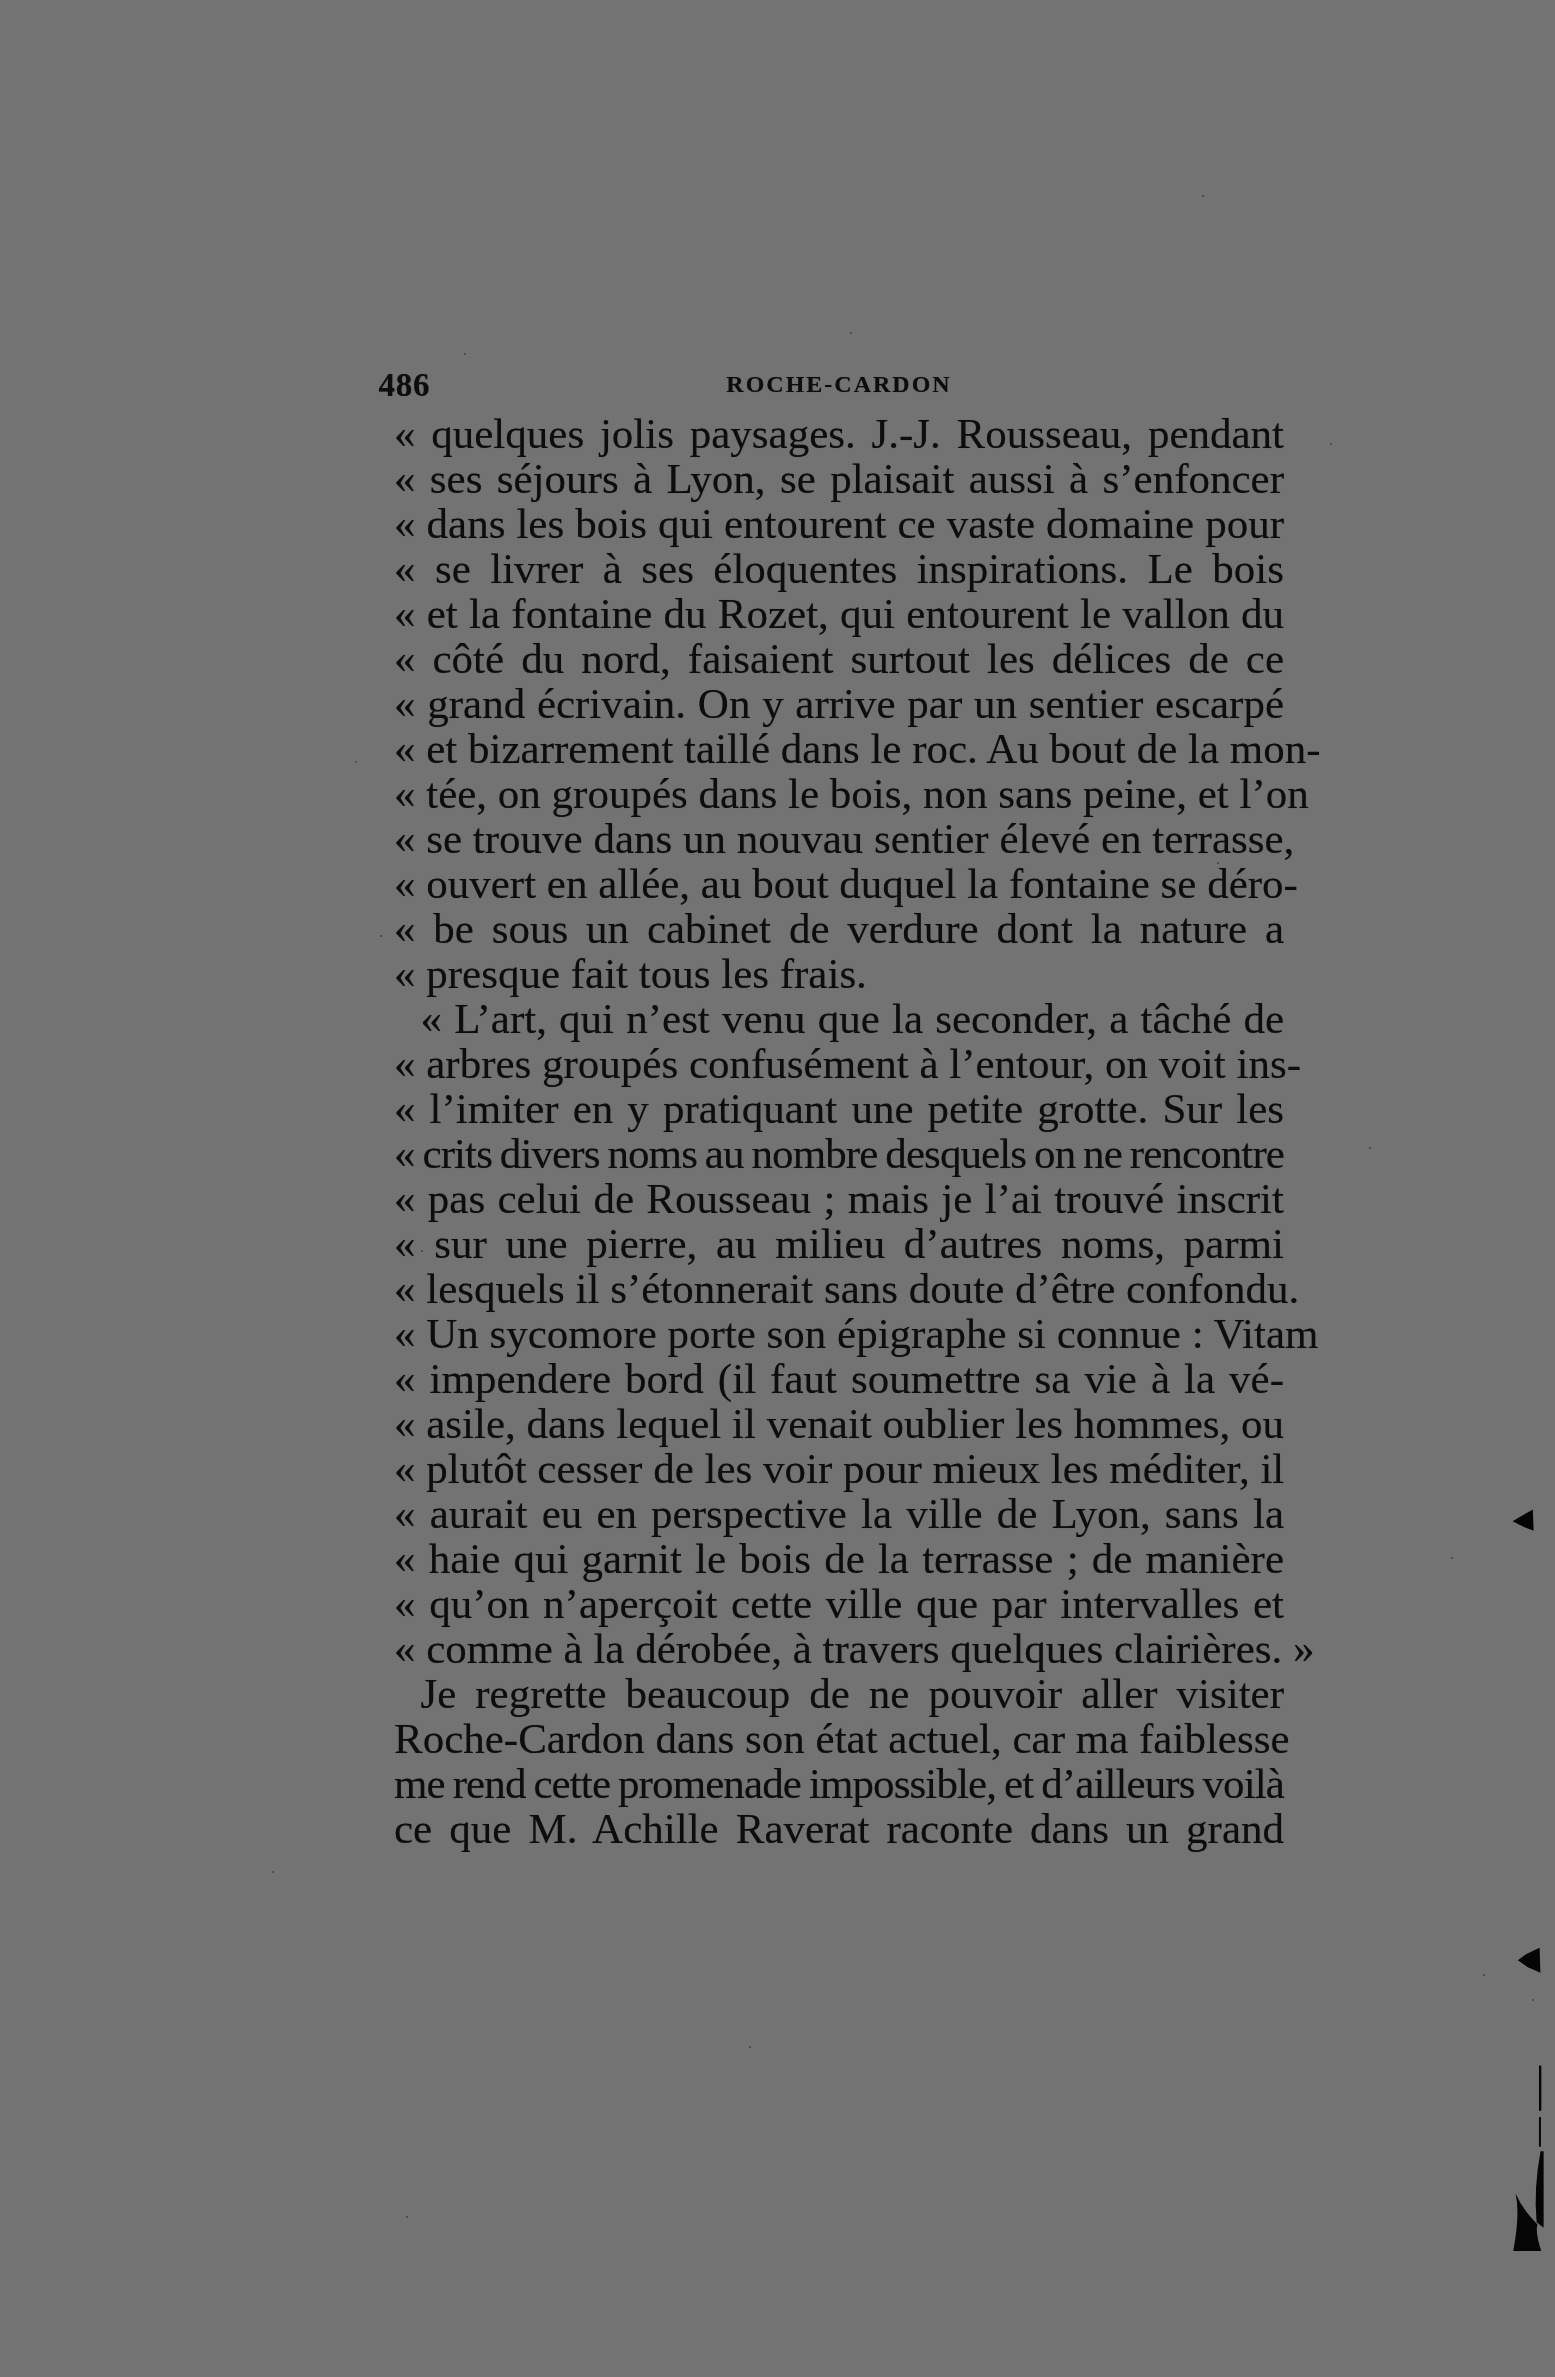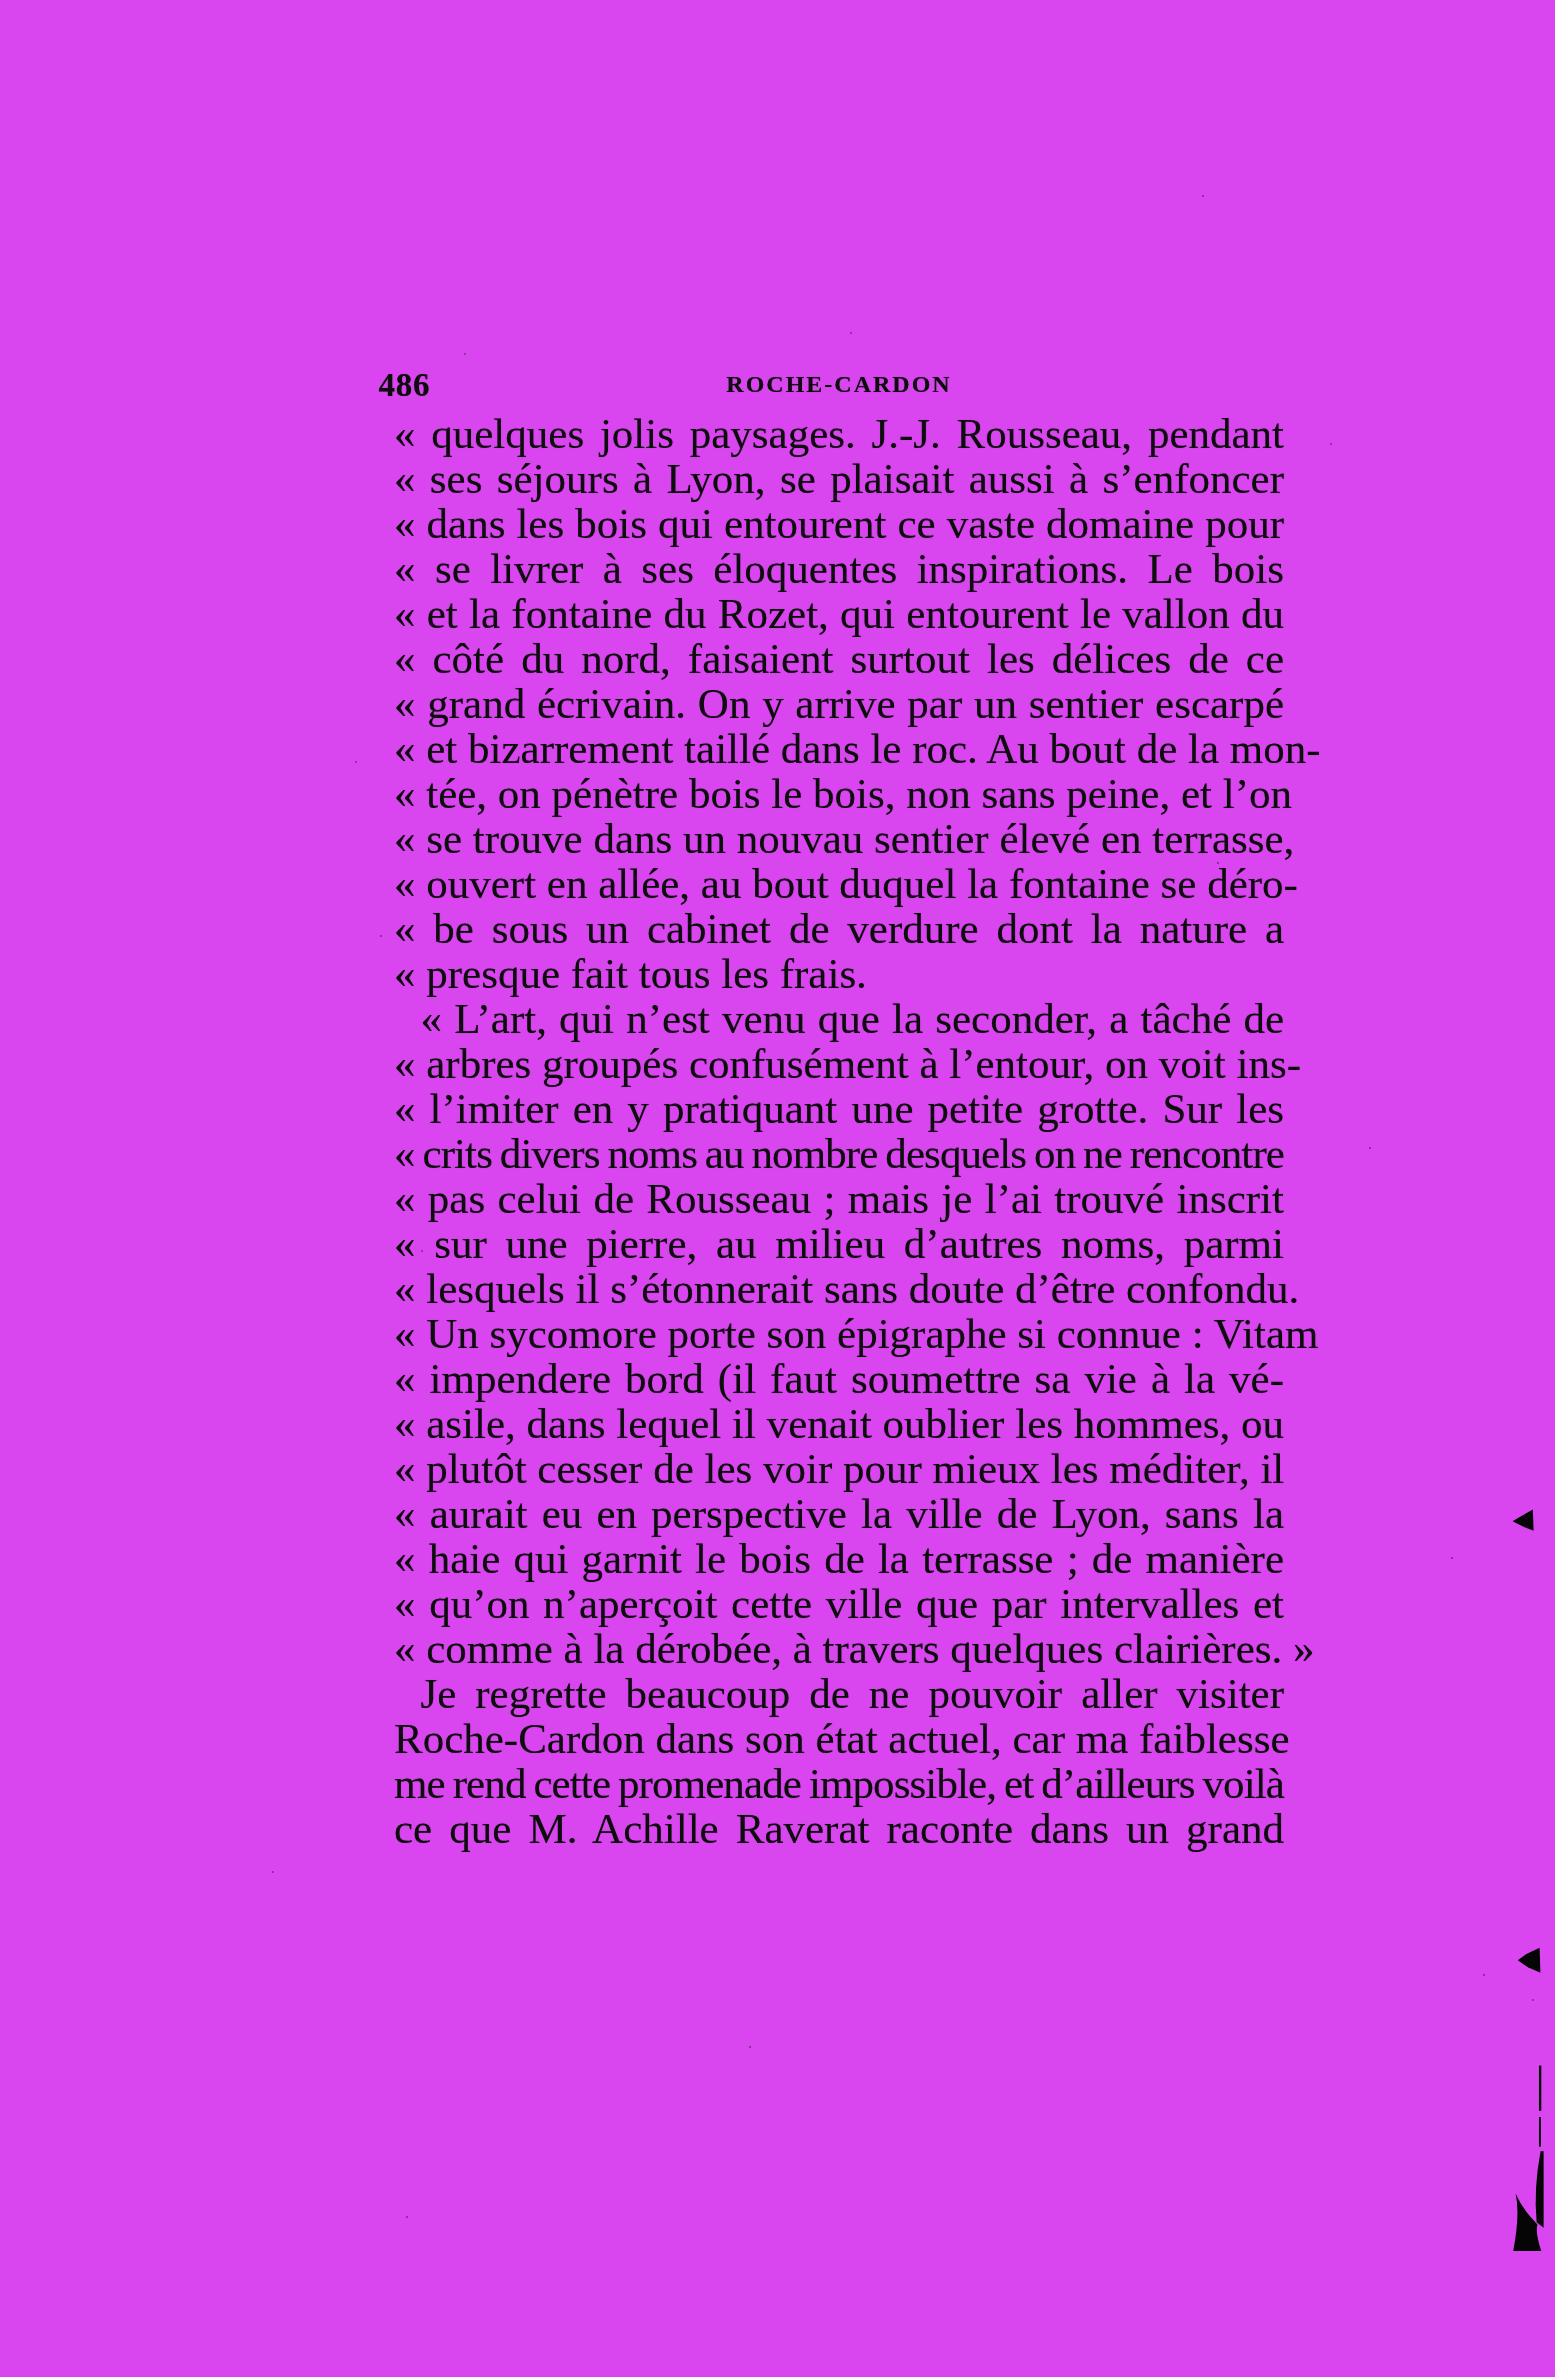--- a/index.html
+++ b/index.html
@@ -1,20 +1,20 @@
 <!DOCTYPE html>
 <html style="font-size:12.5px"><head>
 <meta charset="utf-8">
 <style>
   html, body { margin: 0; padding: 0; background: #e8e8e8; }
   #page {
     position: relative;
     width: 1556px;
     height: 2377px;
-    background: #d946ef;
+    background: #737373;
     overflow: hidden;
     font-family: "Liberation Serif", "DejaVu Serif", serif;
     color: #0d0d0d;
   }
   
   #head-row {
     position: absolute;
     left: 394px;
     top: 365px;
     width: 890px;
@@ -84,21 +84,21 @@
 
   <div id="body-text">
       <div class="line"><span>« quelques jolis paysages. J.-J. Rousseau, pendant</span></div>
       <div class="line"><span>« ses séjours à Lyon, se plaisait aussi à s’enfoncer</span></div>
       <div class="line"><span>« dans les bois qui entourent ce vaste domaine pour</span></div>
       <div class="line"><span>« se livrer à ses éloquentes inspirations. Le bois</span></div>
       <div class="line"><span>« et la fontaine du Rozet, qui entourent le vallon du</span></div>
       <div class="line"><span>« côté du nord, faisaient surtout les délices de ce</span></div>
       <div class="line"><span>« grand écrivain. On y arrive par un sentier escarpé</span></div>
       <div class="line"><span>« et bizarrement taillé dans le roc. Au bout de la mon-</span></div>
-      <div class="line"><span>« tée, on pénètre bois le bois, non sans peine, et l’on</span></div>
+      <div class="line"><span>« tée, on groupés dans le bois, non sans peine, et l’on</span></div>
       <div class="line"><span>« se trouve dans un nouvau sentier élevé en terrasse,</span></div>
       <div class="line"><span>« ouvert en allée, au bout duquel la fontaine se déro-</span></div>
       <div class="line"><span>« be sous un cabinet de verdure dont la nature a</span></div>
       <div class="line nojust"><span>« presque fait tous les frais.</span></div>
       <div class="line indent"><span>« L’art, qui n’est venu que la seconder, a tâché de</span></div>
       <div class="line"><span>« arbres groupés confusément à l’entour, on voit ins-</span></div>
       <div class="line"><span>« l’imiter en y pratiquant une petite grotte. Sur les</span></div>
       <div class="line cram"><span>« crits divers noms au nombre desquels on ne rencontre</span></div>
       <div class="line"><span>« pas celui de Rousseau ; mais je l’ai trouvé inscrit</span></div>
       <div class="line"><span>« sur une pierre, au milieu d’autres noms, parmi</span></div>

